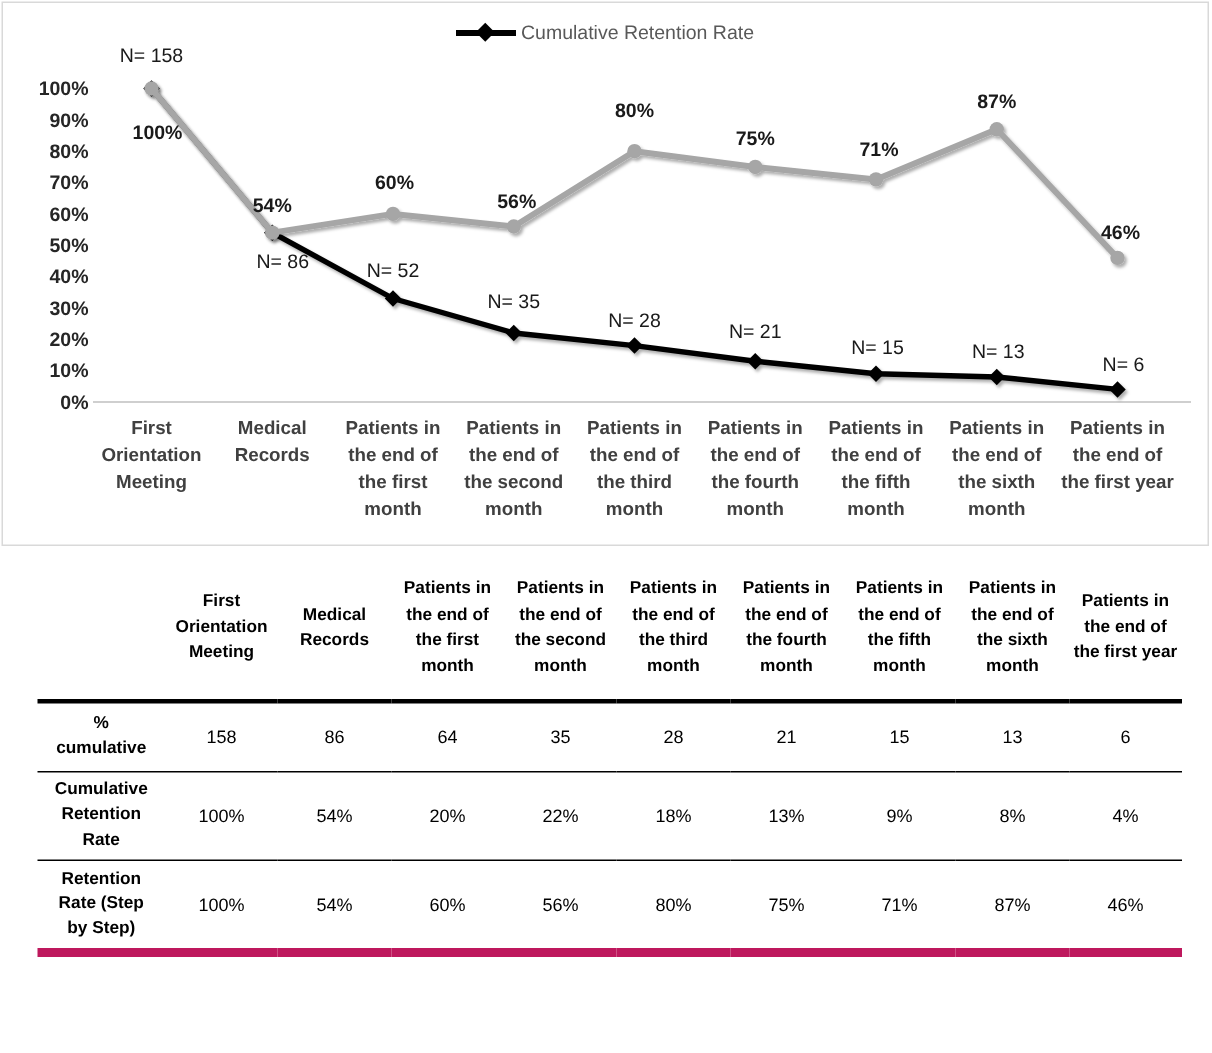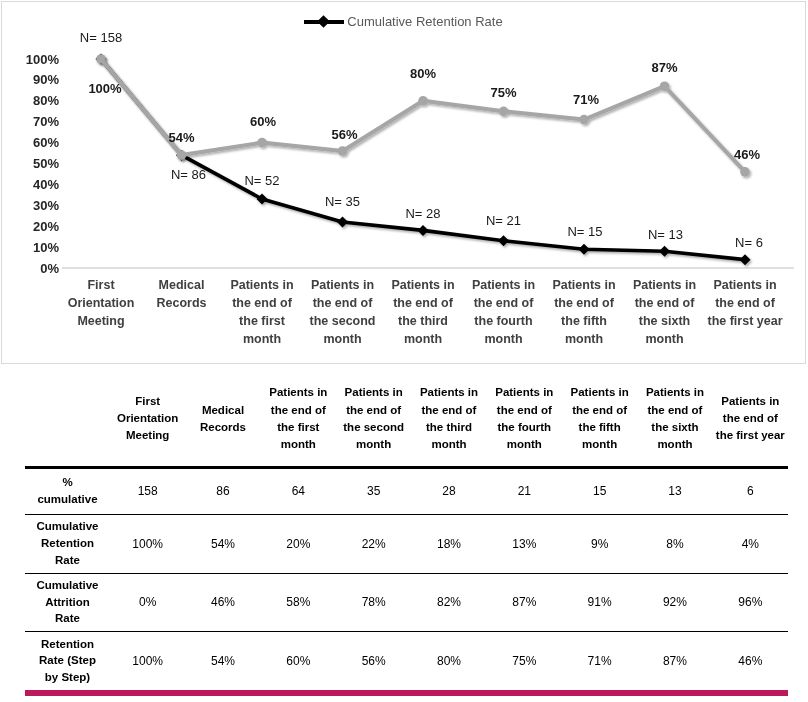--- a/index.html
+++ b/index.html
@@ -160,32 +160,20 @@
           <td>100%</td>
           <td>54%</td>
           <td>20%</td>
           <td>22%</td>
           <td>18%</td>
           <td>13%</td>
           <td>9%</td>
           <td>8%</td>
           <td>4%</td>
         </tr>
-        <tr style="height: 58px;">
-          <th>Cumulative Attrition Rate</th>
-          <td>0%</td>
-          <td>46%</td>
-          <td>58%</td>
-          <td>78%</td>
-          <td>82%</td>
-          <td>87%</td>
-          <td>91%</td>
-          <td>92%</td>
-          <td>96%</td>
-        </tr>
         <tr style="height: 62px;">
           <th>Retention Rate (Step by Step)</th>
           <td>100%</td>
           <td>54%</td>
           <td>60%</td>
           <td>56%</td>
           <td>80%</td>
           <td>75%</td>
           <td>71%</td>
           <td>87%</td>

